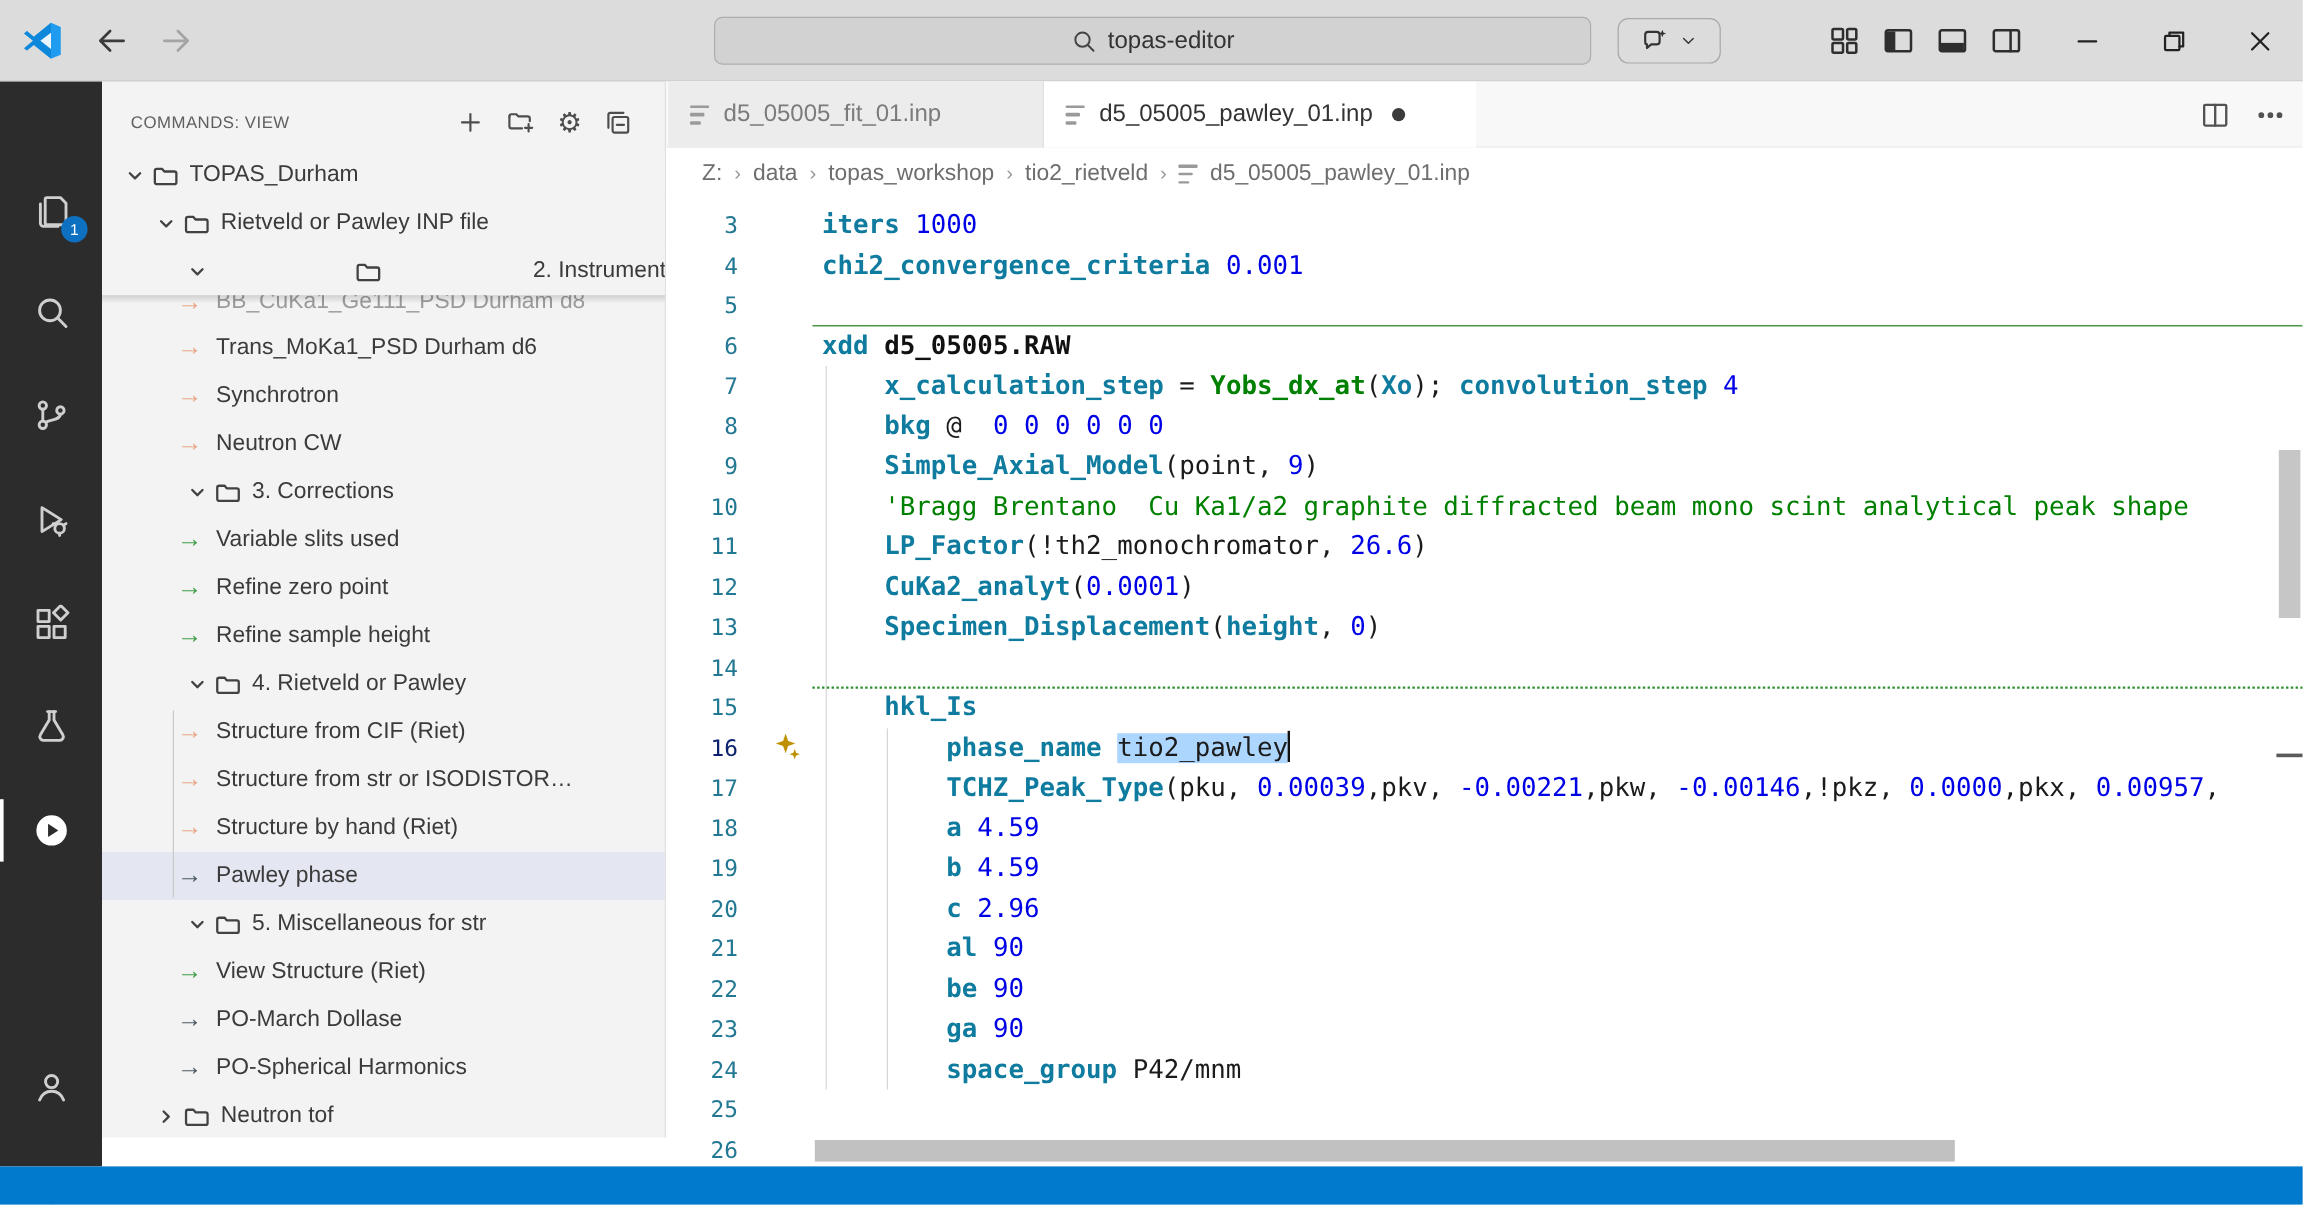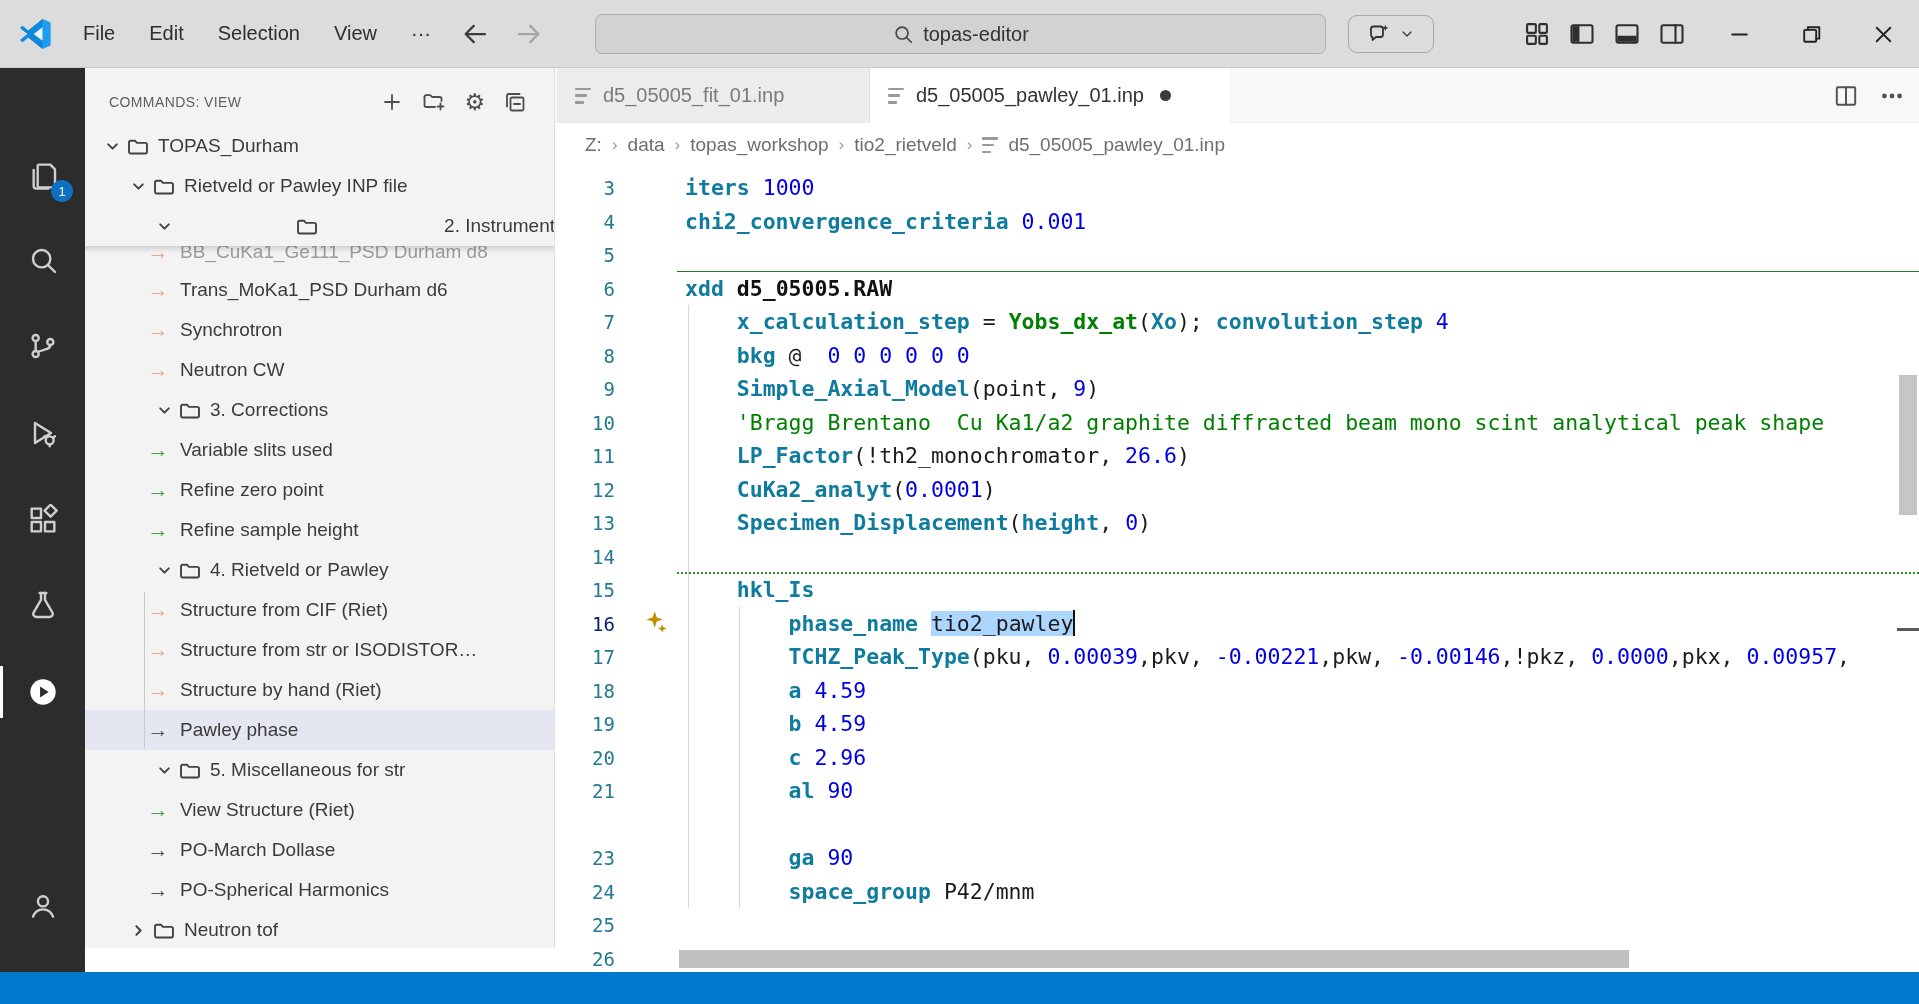--- a/index.html
+++ b/index.html
@@ -116,27 +116,20 @@
 </style>
 </head>
 <body>
 
 <div class="titlebar">
   <svg class="vscode-logo" viewBox="0 0 100 100">
     <path fill="#1f9cf0" d="M72 6 96 16v68L72 94 30 60 13 74 6 68l22-18L6 32l7-6 17 14L72 6z"></path>
     <path fill="#0078c8" d="M72 6v88L30 60 13 74 6 68l22-18L6 32l7-6 17 14L72 6z" opacity=".55"></path>
     <path fill="#eaf6ff" d="M72 30 46 50l26 20V30z"></path>
   </svg>
-  <div id="menubar" style="display:flex;height:68px">
-      <div class="menu-item">File</div>
-      <div class="menu-item">Edit</div>
-      <div class="menu-item">Selection</div>
-      <div class="menu-item">View</div>
-      <div class="menu-item">···</div>
-    </div>
   <svg class="nav-arrow ic" viewBox="0 0 24 24">
       <path d="M20 12H5"></path>
       <path d="M11 5.5 4.5 12l6.5 6.5"></path>
     </svg>
   <svg class="nav-arrow ic disabled" viewBox="0 0 24 24">
       <path d="M4 12h15"></path>
       <path d="M13 5.5 19.5 12 13 18.5"></path>
     </svg>
   <div class="searchbox">
     <svg class="ic" viewBox="0 0 24 24">
@@ -542,20 +535,24 @@
         <span class="ctext"><span class="tk-pl">        </span><span class="tk-kw">b</span><span class="tk-pl"> </span><span class="tk-num">4.59</span></span>
       </div>
       <div class="code-line" style="top: 573.5px;">
         <span class="ln">20</span>
         <span class="ctext"><span class="tk-pl">        </span><span class="tk-kw">c</span><span class="tk-pl"> </span><span class="tk-num">2.96</span></span>
       </div>
       <div class="code-line" style="top: 607px;">
         <span class="ln">21</span>
         <span class="ctext"><span class="tk-pl">        </span><span class="tk-kw">al</span><span class="tk-pl"> </span><span class="tk-num">90</span></span>
       </div>
+      <div class="code-line" style="top: 640.5px;">
+        <span class="ln">22</span>
+        <span class="ctext"><span class="tk-pl">        </span><span class="tk-kw">be</span><span class="tk-pl"> </span><span class="tk-num">90</span></span>
+      </div>
       <div class="code-line" style="top: 674px;">
         <span class="ln">23</span>
         <span class="ctext"><span class="tk-pl">        </span><span class="tk-kw">ga</span><span class="tk-pl"> </span><span class="tk-num">90</span></span>
       </div>
       <div class="code-line" style="top: 707.5px;">
         <span class="ln">24</span>
         <span class="ctext"><span class="tk-pl">        </span><span class="tk-kw">space_group</span><span class="tk-pl"> P42/mnm</span></span>
       </div>
       <div class="code-line" style="top: 741px;">
         <span class="ln">25</span>

